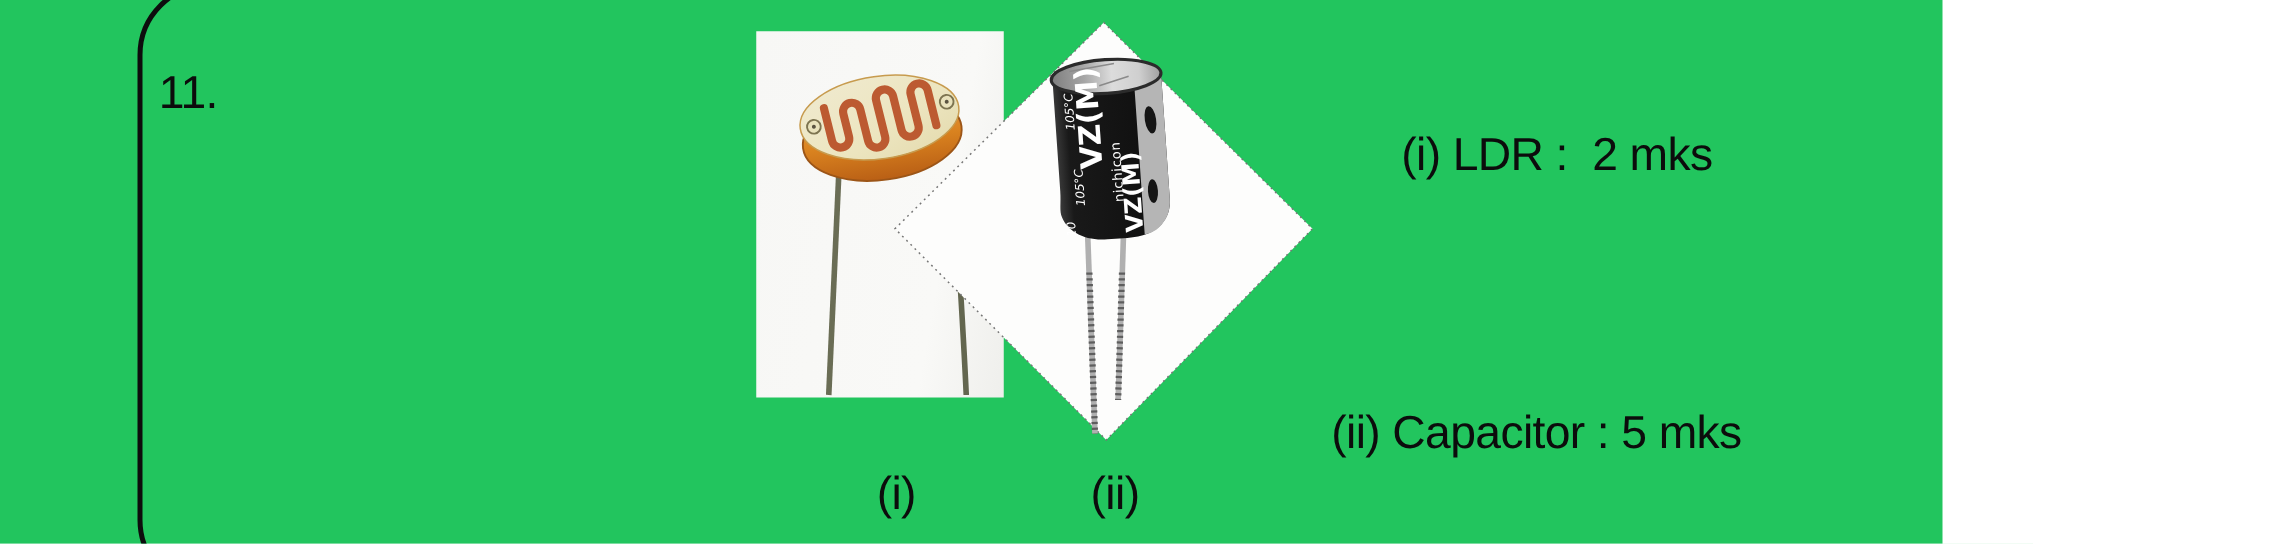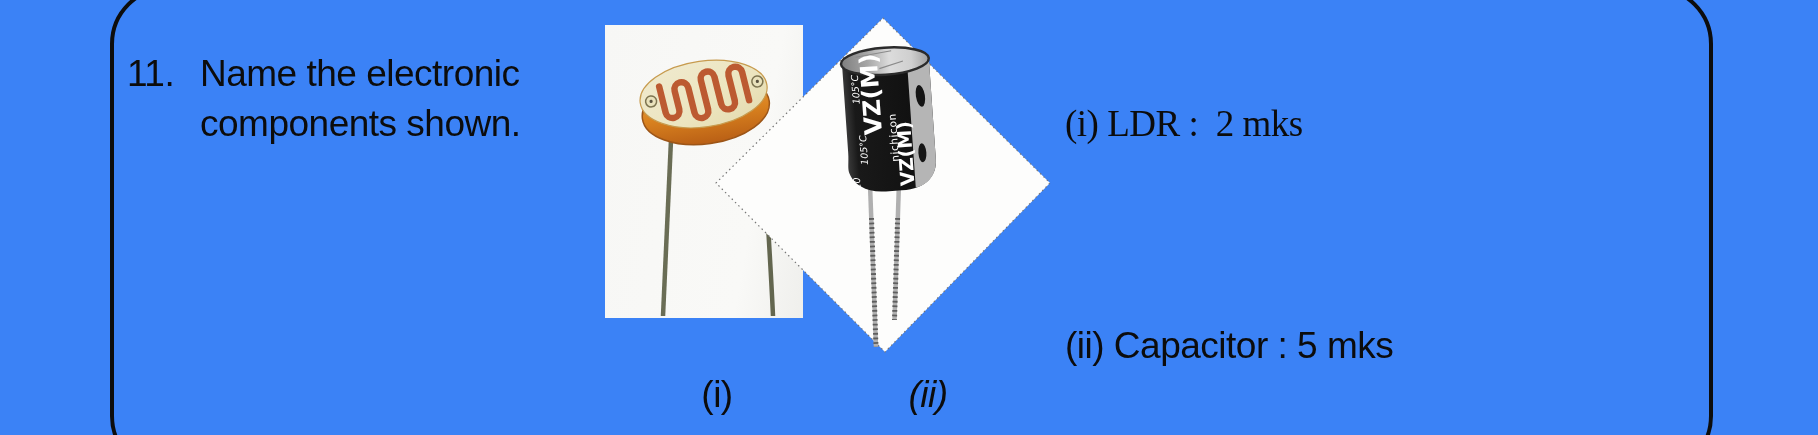--- a/index.html
+++ b/index.html
@@ -1,45 +1,41 @@
 <!DOCTYPE html>
 <html><head>
 <meta charset="utf-8">
 <style>
   html,body{margin:0;padding:0;background:#fff;}
-  .page{position:relative;width:1818px;height:435px;background:#3b82f6;overflow:hidden;
+  .page{position:relative;width:1554px;height:435px;background:#22c55e;overflow:hidden;
         font-family:"Liberation Sans",sans-serif;color:#0c0c0c;}
   .frame{position:absolute;left:110px;top:-14px;width:1603px;height:488px;
          border:4px solid #0d0d0d;border-radius:58px;box-sizing:border-box;background:transparent;}
   .qnum{position:absolute;left:127px;top:49px;font-size:37px;line-height:50px;letter-spacing:-0.5px;}
   .qtext{position:absolute;left:200px;top:49px;font-size:37px;line-height:50px;letter-spacing:-0.5px;}
-  .ans1{position:absolute;left:1065px;top:16px;font-size:37px;line-height:43px;letter-spacing:-0.5px;white-space:pre;font-family:Liberation Serif, serif;}
+  .ans1{position:absolute;left:1121px;top:16px;font-size:37px;line-height:43px;letter-spacing:-0.5px;white-space:pre;}
   .ans2{position:absolute;left:1065px;top:238px;font-size:37px;line-height:43px;letter-spacing:-0.5px;white-space:pre;}
   .fig-label{position:absolute;top:374px;font-size:37px;letter-spacing:-0.5px;text-align:center;}
   .fig-label.i{left:687px;width:60px;}
-  .fig-label.ii{left:891px;width:74px;font-style:italic;}
+  .fig-label.ii{left:855px;width:74px;}
   .ldr-photo{position:absolute;left:605px;top:25px;width:198px;height:293px;
              background:linear-gradient(100deg,#f7f7f5 0%,#f9f9f7 72%,#efefec 100%);z-index:1;}
   .cap-photo{position:absolute;left:700px;top:0px;width:380px;height:370px;z-index:2;}
   .line{display:block;}
   svg{display:block;}
   .cap-mark{font-family:"DejaVu Sans",sans-serif;fill:#ffffff;}
 </style>
 </head>
 <body>
 
 <div class="page">
 
   <div class="frame"></div>
 
   <div class="qnum">11.</div>
-  <div class="qtext">
-    <span class="line">Name the electronic</span>
-    <span class="line">components shown.</span>
-  </div>
 
   <div class="ldr-photo">
     <svg width="198" height="293" viewBox="0 0 198 293">
       <defs>
         <linearGradient id="rimg" x1="0" y1="0" x2="0" y2="1">
           <stop offset="0" stop-color="#eda24c"></stop>
           <stop offset="0.55" stop-color="#d9821f"></stop>
           <stop offset="1" stop-color="#b95f15"></stop>
         </linearGradient>
         <linearGradient id="faceg" x1="0" y1="0" x2="1" y2="1">

